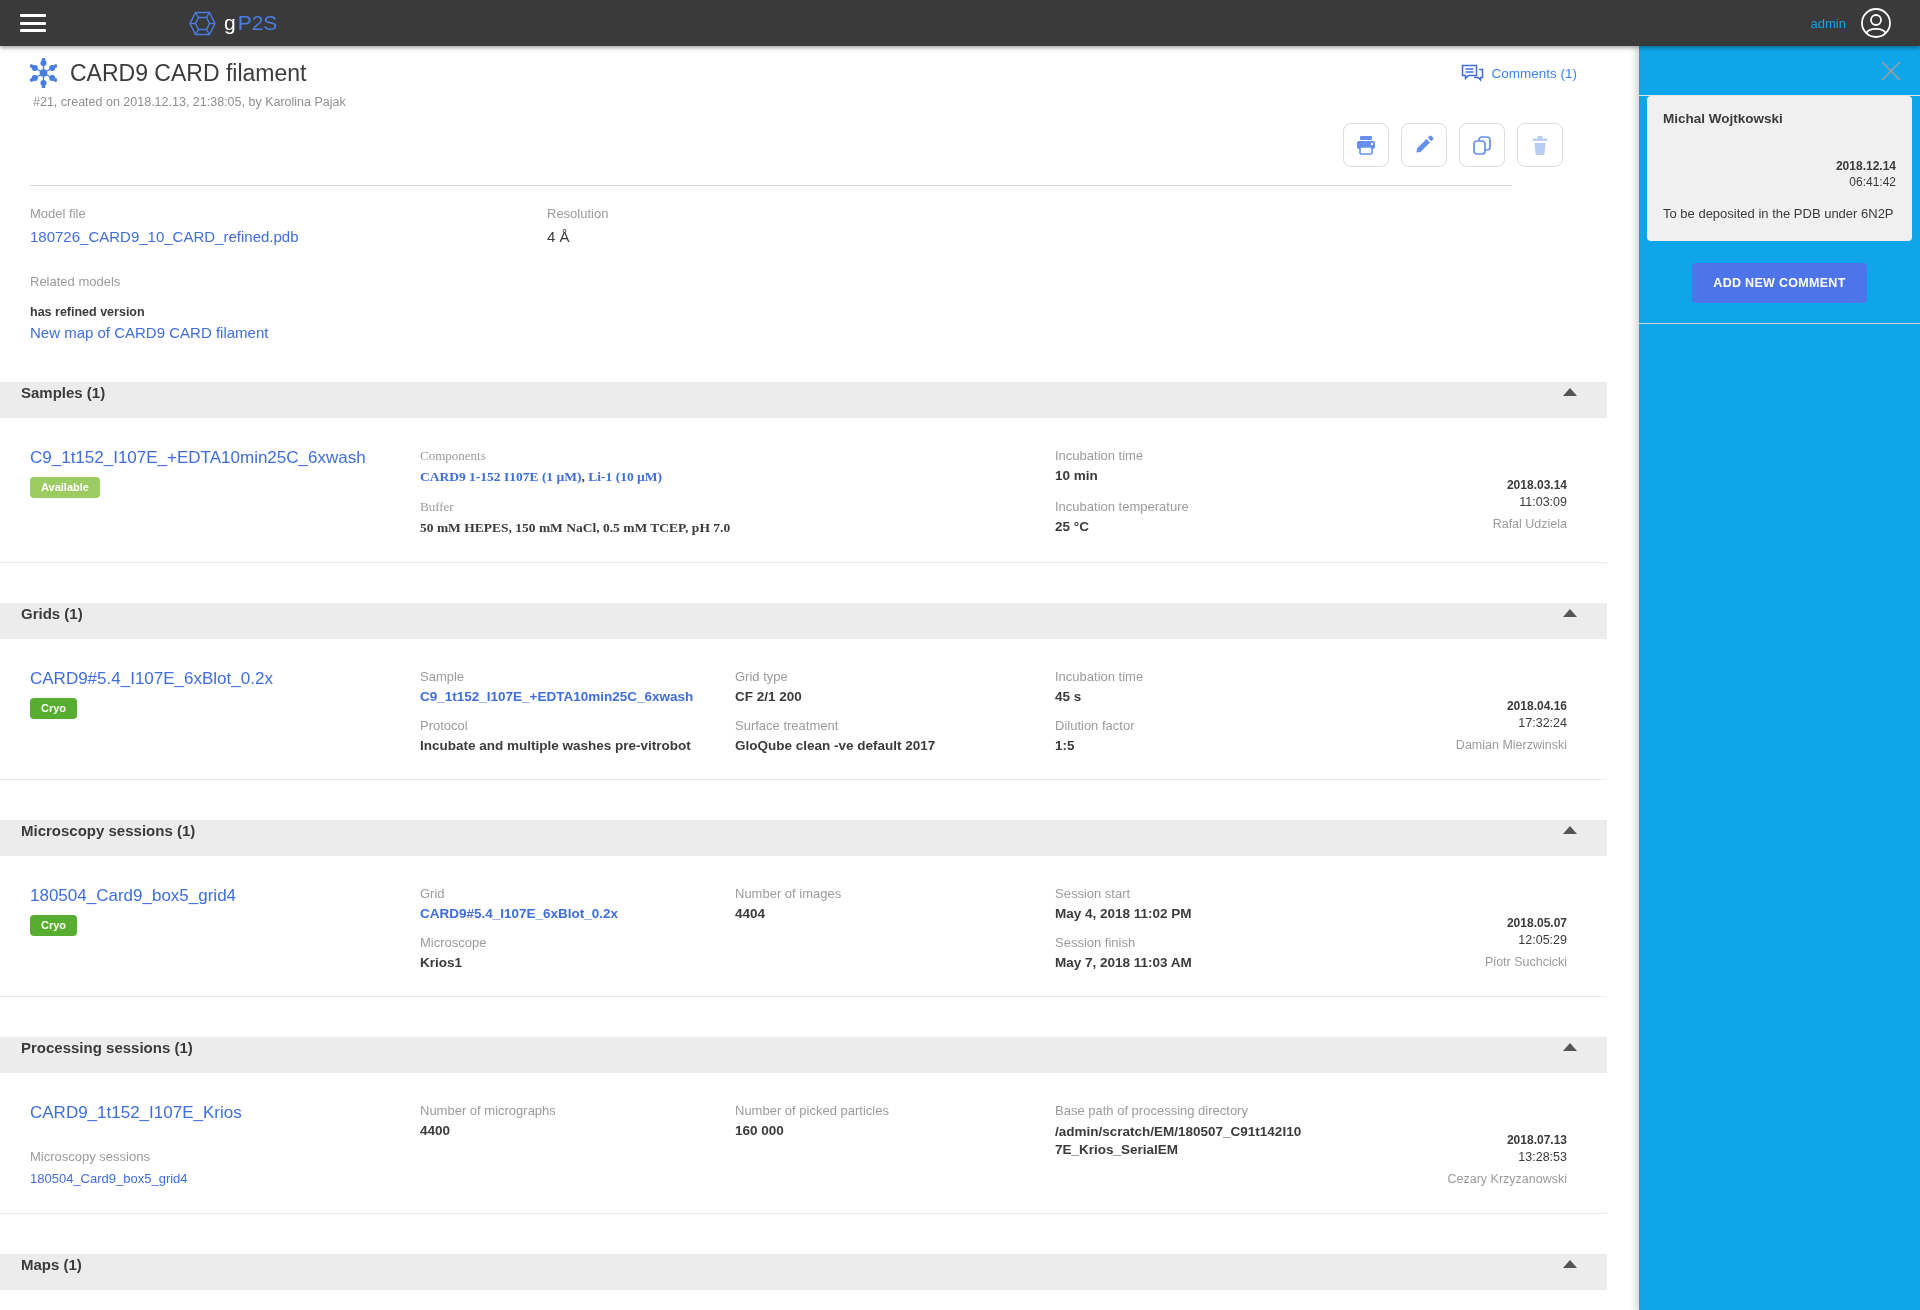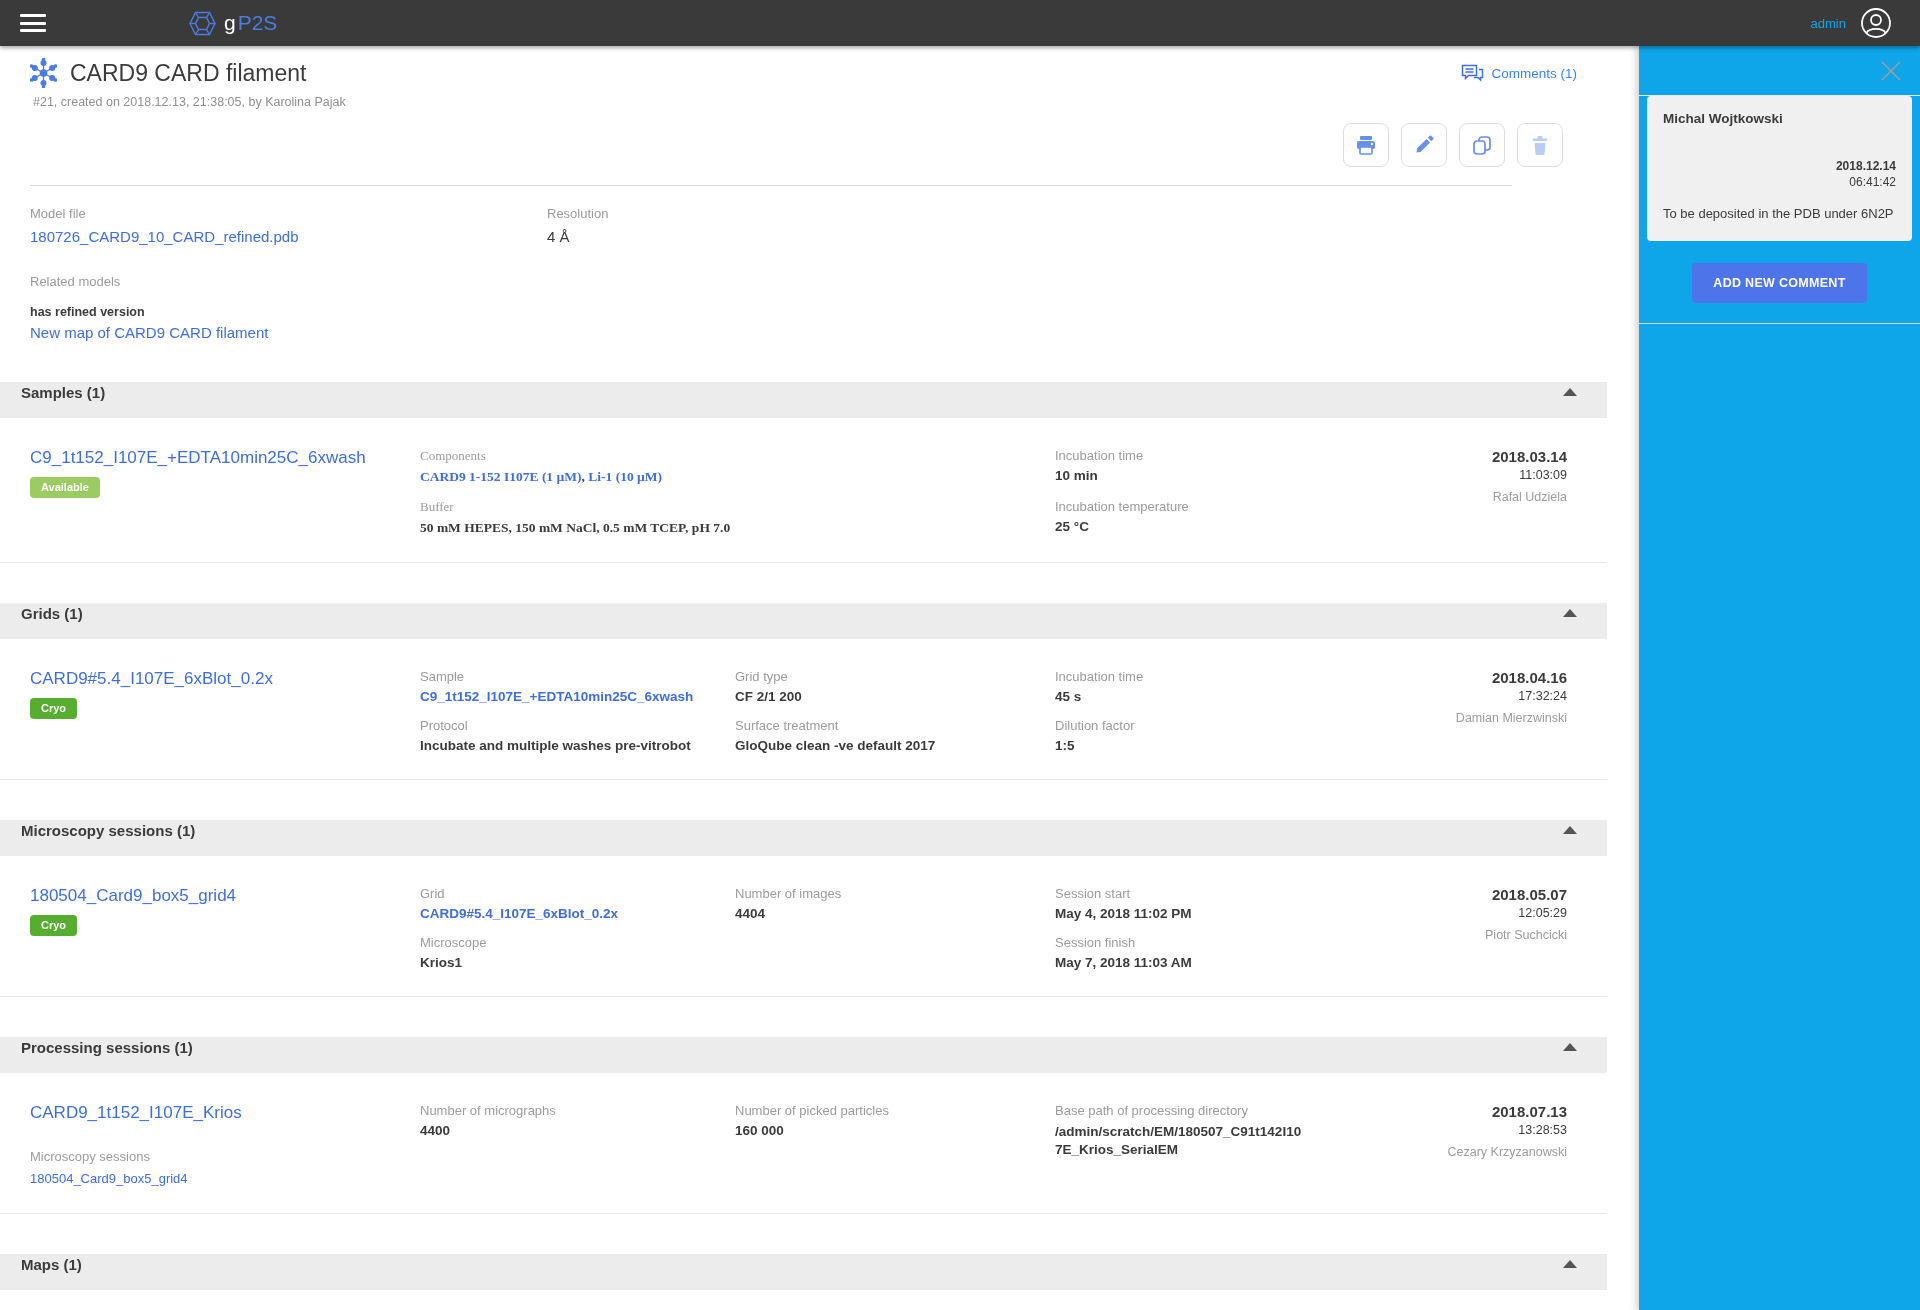--- a/index.html
+++ b/index.html
@@ -60,21 +60,21 @@
   .badge { display:inline-block; margin-top:9px; padding:4px 11px 5px; border-radius:4px;
     color:#fff; font-size:11px; font-weight:bold; }
   .badge.available { background:#9ccb62; }
   .badge.cryo { background:#56ad2f; }
   .f-c2 { grid-column:2; } .f-c3 { grid-column:3; } .f-c4 { grid-column:4; } .f-c23 { grid-column:2 / 4;font-family:Liberation Serif, serif; }
   .r1 { grid-row:1; } .r2 { grid-row:2; }
   .field .val { font-size:13.5px; font-weight:bold; margin-top:5px; color:#3b3b3b; }
   .field .val a { font-weight:bold; }
   .wrapval { max-width:250px; word-break:break-all; line-height:1.35; }
   .date-cell { grid-column:5; grid-row:1 / 3; text-align:right; }
-  .dc-date { font-size:15px; font-weight:bold; }
+  .dc-date { font-size:12px; font-weight:bold;margin-top:30px; }
   .dc-time { font-size:12.5px; margin-top:3px; }
   .dc-author { font-size:12.5px; color:#9b9b9b; margin-top:8px; }
   .sub-field { margin-top:26px; }
 
   
   .panel { position:absolute; top:46px; right:0; width:281px; height:1264px; background:#0ea5e9;
     box-shadow:-3px 0 7px rgba(0,0,0,.18); z-index:20; }
   .panel-head { height:50px; display:flex; align-items:center; justify-content:flex-end;
     padding-right:14px; border-bottom:1px solid #e4e4e4; }
   .comment-card { margin:0 8px; background:#f0f0f0; border-radius:4px; padding:15px 16px 20px; }

